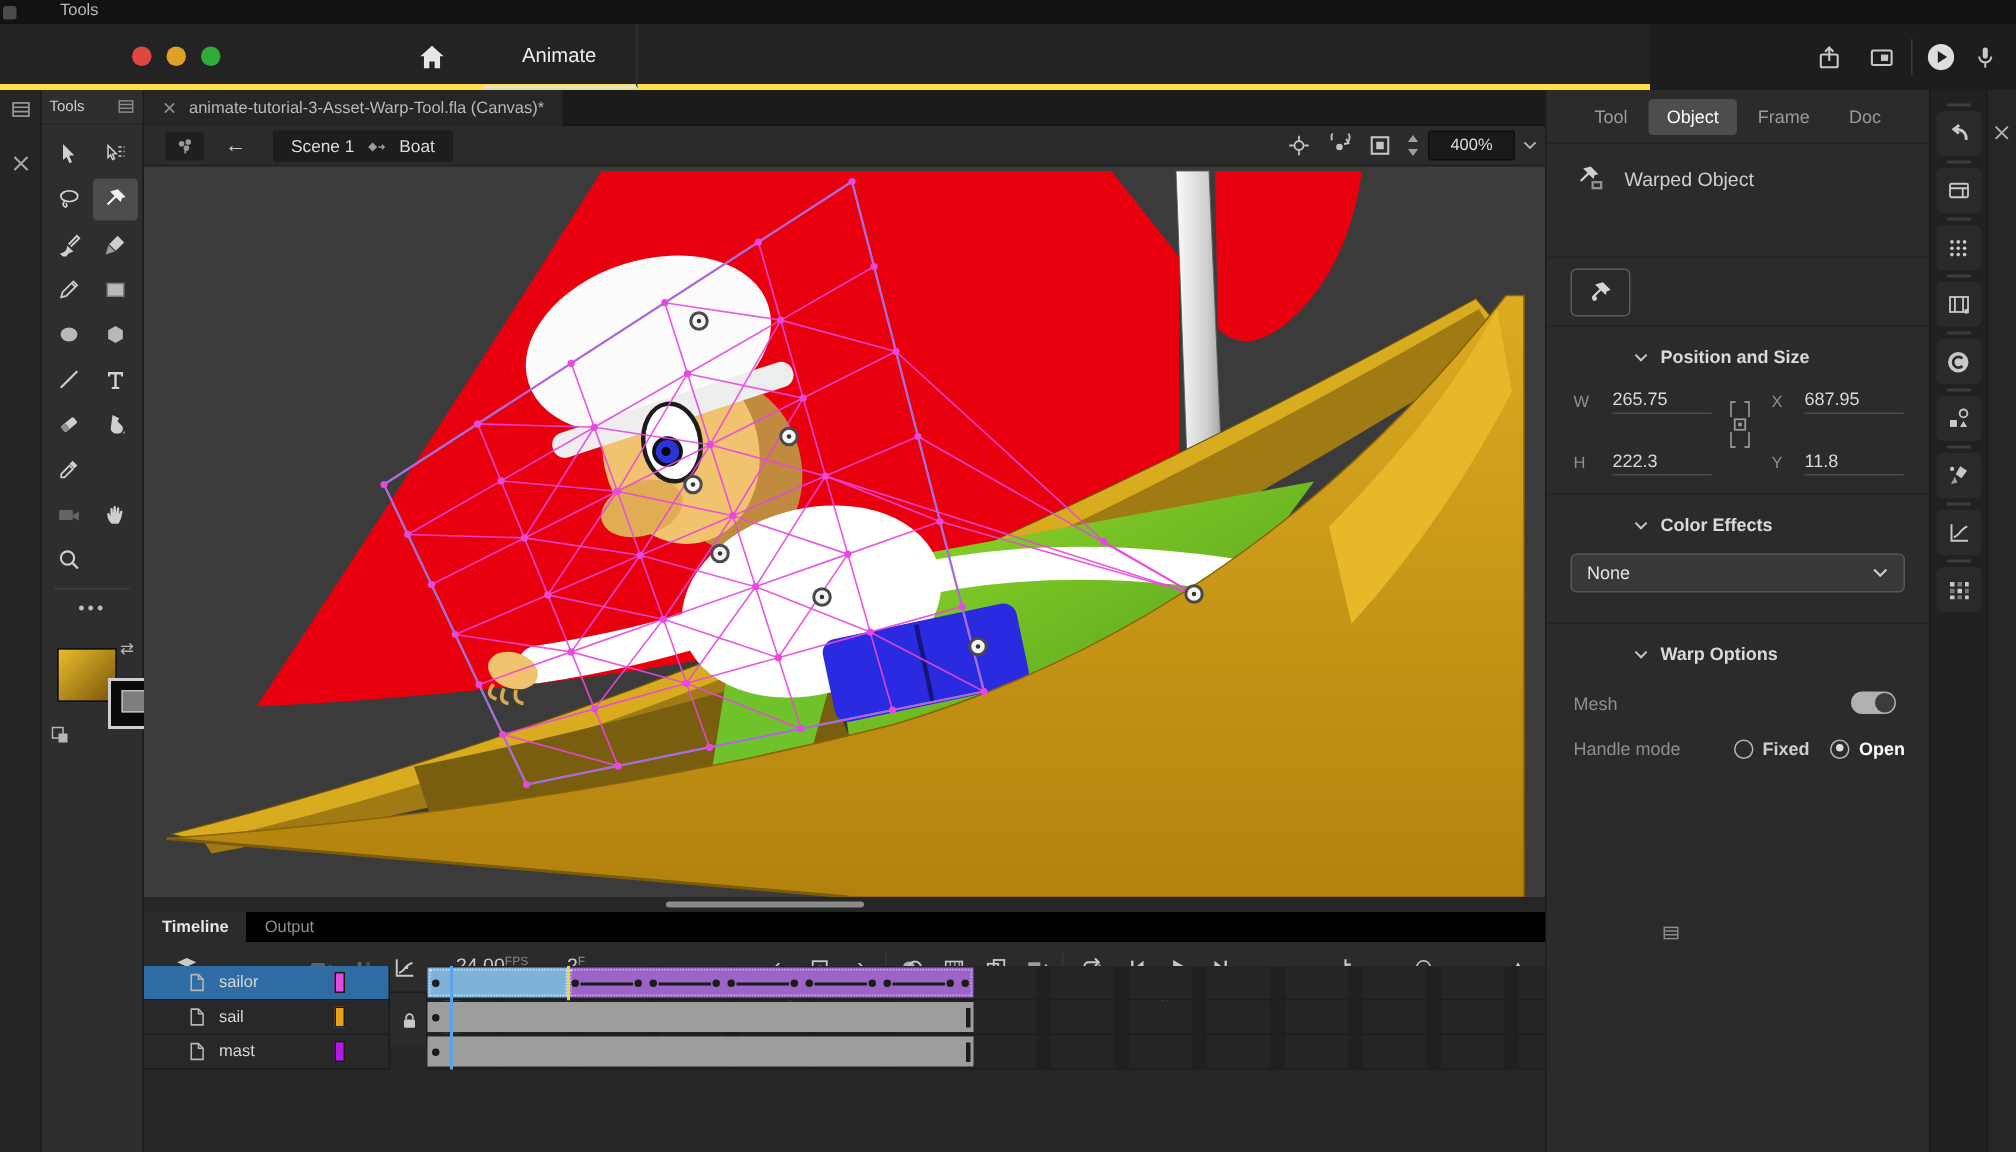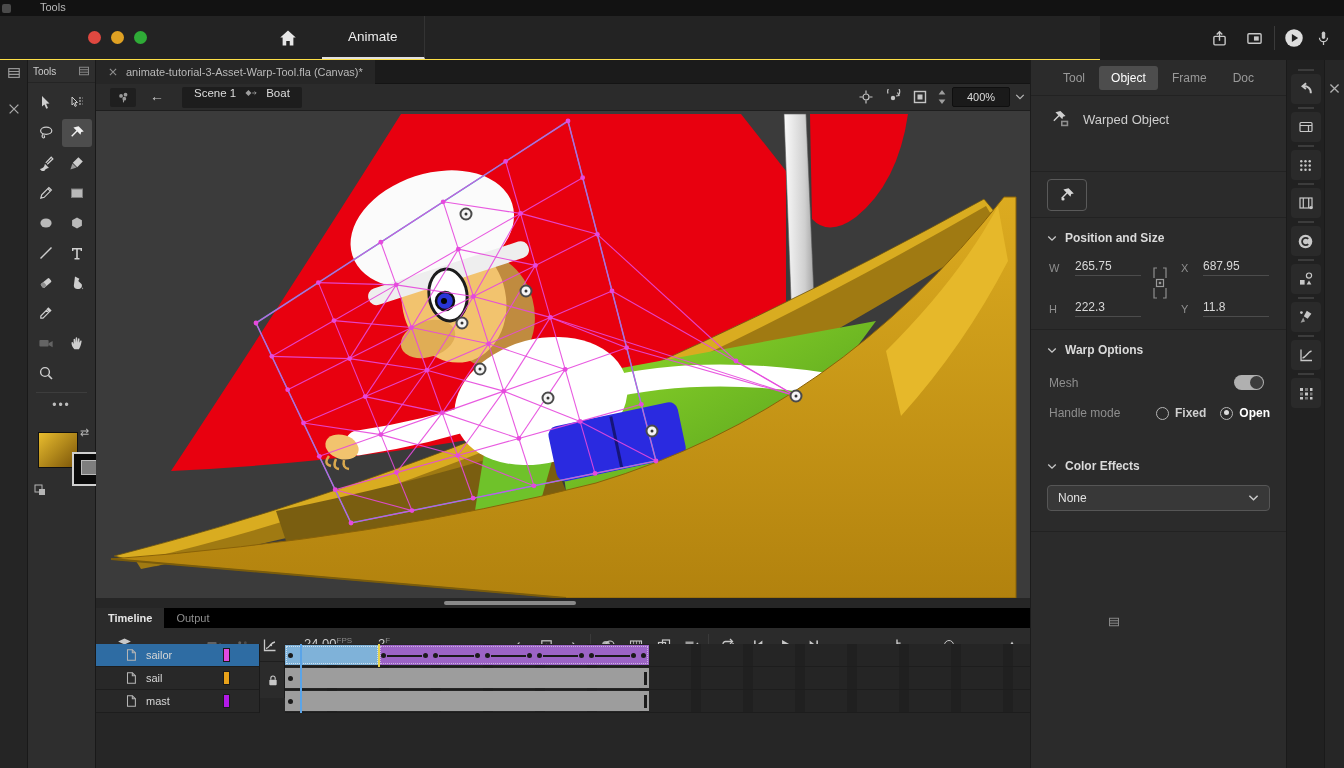--- a/index.html
+++ b/index.html
@@ -5,55 +5,55 @@
   * { margin:0; padding:0; box-sizing:border-box; }
   html,body { width:1344px; height:768px; overflow:hidden; background:#1d1d1d;
     font-family:"Liberation Sans", sans-serif; -webkit-font-smoothing:antialiased; }
   .abs { position:absolute; }
   svg { display:block; }
   
   #osbar { position:absolute; left:0; top:0; width:1344px; height:16px; background:#121212; color:#b9b9b9; font-size:11px; }
   #osbar .appdot { position:absolute; left:2px; top:4px; width:9px; height:9px; background:#4a4a4a; border-radius:2px; }
   #osbar .menu { position:absolute; left:40px; top:1px; }
   
-  #titlebar { position:absolute; left:0; top:16px; width:1100px; height:44px; background:#232323; border-bottom:1px solid #fde047;text-decoration:underline; }
+  #titlebar { position:absolute; left:0; top:16px; width:1100px; height:44px; background:#232323; border-bottom:4px solid #fde047;text-decoration:underline; }
   .tl { position:absolute; top:15px; width:13px; height:13px; border-radius:50%; }
   #home { position:absolute; left:278px; top:12px; width:20px; height:20px; }
   #app-tab { position:absolute; left:322px; top:0; height:43px; padding:0 26px; display:flex; align-items:center;
     color:#ececec; font-size:13.5px; border-right:1px solid #333; border-bottom:2px solid #e0e0e0; }
   .tb-ico { position:absolute; top:11px; width:22px; height:22px; display:flex; align-items:center; justify-content:center; }
   .tb-sep { position:absolute; top:10px; width:1px; height:24px; background:#3a3a3a; }
   
   #leftstrip { position:absolute; left:0; top:60px; width:28px; height:708px; background:#252525; border-right:1px solid #191919; }
   #toolspanel { position:absolute; left:28px; top:60px; width:68px; height:708px; background:#2e2e2e; border-right:1px solid #191919; }
   #tools-header { height:23px; display:flex; align-items:center; justify-content:space-between; padding:0 5px; background:#2e2e2e; border-bottom:1px solid #242424; color:#cccccc; font-size:10px; }
   .toolgrid { display:grid; grid-template-columns:31px 31px; justify-content:center; row-gap:2px; padding-top:6px; }
   .tool { width:30px; height:28px; display:flex; align-items:center; justify-content:center; border-radius:3px; }
   .tool.active { background:#4d4d4d; }
   .tooldiv { height:1px; background:#3d3d3d; margin:5px 8px; }
   #swatches { position:relative; height:90px; margin-top:6px; }
   
   #doctabbar { position:absolute; left:96px; top:60px; width:934px; height:24px; background:#1b1b1b; border-bottom:1px solid #141414; }
   #doctab { position:absolute; left:0; top:0; height:24px; display:flex; align-items:center; gap:8px; padding:0 12px; background:#262626; color:#b9b9b9; font-size:11px; }
   #stagebar { position:absolute; left:96px; top:84px; width:934px; height:27px; background:#2b2b2b; border-bottom:1px solid #1e1e1e; }
-  #crumbchip { position:absolute; left:86px; top:3px; height:21px; background:#1d1d1d; border-radius:2px; display:flex; gap:8px; padding:0 12px; color:#dcdcdc; font-size:11.5px; }
+  #crumbchip { position:absolute; left:86px; top:3px; height:21px; background:#1d1d1d; border-radius:2px; display:flex; align-items:center; gap:8px; padding:0 12px; color:#dcdcdc; font-size:11.5px; }
   #zoombox { position:absolute; left:856px; top:3px; width:58px; height:20px; background:#1a1a1a; border:1px solid #0f0f0f; border-radius:2px; color:#dcdcdc; font-size:11px; display:flex; align-items:center; justify-content:center; }
   #stage { position:absolute; left:96px; top:111px; width:934px; height:487px; background:#3b3b3b; overflow:hidden; }
   #stage-scroll { position:absolute; left:96px; top:598px; width:934px; height:10px; background:#262626; }
   #stage-scroll .thumb { position:absolute; left:348px; top:3px; width:132px; height:4px; border-radius:2px; background:#8a8a8a; }
   
   #rightpanel { position:absolute; left:1030px; top:60px; width:256px; height:708px; background:#2b2b2b; border-left:1px solid #1c1c1c; font-size:12px; }
   #rp-tabs { height:26px; display:flex; align-items:center; gap:22px; padding:0 14px; border-bottom:1px solid #222; }
   #rp-tabs .t { font-size:11.5px; color:#8d8d8d; }
   #rp-tabs .t.active { color:#ededed; }
   #rp-subtabs { height:36px; display:flex; align-items:center; justify-content:space-between; padding:0 20px; border-bottom:1px solid #222; }
   #rp-subtabs .st { color:#9a9a9a; font-size:12px; padding:5px 12px; border-radius:3px; }
   #rp-subtabs .st.active { background:#4d4d4d; color:#ffffff; }
   .rp-section { border-bottom:1px solid #222; position:relative; }
-  .sec-head { display:flex; align-items:center; gap:8px; padding:13px 0 2px 16px; color:#dadada; font-weight:bold; font-size:12px; }
+  .sec-head { display:flex; align-items:center; gap:8px; padding:13px 0 2px 16px; color:#dadada; font-weight:bold; font-size:12px;margin-left:42px; }
   .fieldlbl { color:#8e8e8e; font-size:11px; }
   .fieldval { color:#d8d8d8; font-size:12px; border-bottom:1px solid #4c4c4c; width:66px; padding-bottom:2px; }
   .dd { margin:10px 16px 16px; height:26px; background:#383838; border:1px solid #565656; border-radius:4px; display:flex; align-items:center; justify-content:space-between; padding:0 10px; color:#e2e2e2; }
   .toggle { width:30px; height:15px; border-radius:8px; background:#b0b0b0; position:relative; }
   .toggle .knob { position:absolute; right:1px; top:1px; width:13px; height:13px; border-radius:50%; background:#3c3c3c; }
   .radio { width:13px; height:13px; border-radius:50%; border:1.5px solid #b5b5b5; position:relative; }
   .radio.sel::after { content:""; position:absolute; left:2.5px; top:2.5px; width:5px; height:5px; border-radius:50%; background:#dddddd; }
   
   #dockstrip { position:absolute; left:1286px; top:60px; width:38px; height:708px; background:#212121; border-left:1px solid #1a1a1a; }
   .dock { position:relative; width:30px; height:30px; margin:6px auto 8px; background:#2a2a2a; border-radius:4px; display:flex; align-items:center; justify-content:center; }
@@ -621,20 +621,34 @@
     <svg class="abs" style="left:120px;top:48px;" width="18" height="34" viewBox="0 0 18 34">
         <path d="M6 2h-3v10M6 32H3V22M12 2h3v10M12 32h3V22" stroke="#8e8e8e" fill="none" stroke-width="1.2"></path>
         <rect x="5.5" y="13.5" width="7" height="7" fill="#2b2b2b" stroke="#9a9a9a" stroke-width="1.2"></rect>
         <rect x="7.8" y="15.8" width="2.4" height="2.4" fill="#9a9a9a"></rect>
       </svg>
     <span class="fieldlbl abs" style="left:18px;top:85px;">H</span>
     <div class="fieldval abs" style="left:44px;top:82px;">222.3</div>
     <span class="fieldlbl abs" style="left:150px;top:85px;">Y</span>
     <div class="fieldval abs" style="left:172px;top:82px;">11.8</div>
   </div>
+  <div class="rp-section" style="height:86px;">
+    <div class="sec-head">
+      <svg width="10" height="7" viewBox="0 0 12 8">
+          <path d="M1.5 1.5L6 6l4.5-4.5" fill="none" stroke="#c8c8c8" stroke-width="1.6"></path>
+        </svg>
+      <span>Color Effects</span>
+    </div>
+    <div class="dd">
+      <span>None</span>
+      <svg width="11" height="8" viewBox="0 0 12 8">
+          <path d="M1.5 1.5L6 6l4.5-4.5" fill="none" stroke="#cccccc" stroke-width="1.6"></path>
+        </svg>
+    </div>
+  </div>
   <div class="rp-section" style="height:116px;border-bottom:none;">
     <div class="sec-head">
       <svg width="10" height="7" viewBox="0 0 12 8">
           <path d="M1.5 1.5L6 6l4.5-4.5" fill="none" stroke="#c8c8c8" stroke-width="1.6"></path>
         </svg>
       <span>Warp Options</span>
     </div>
     <div style="display:flex;align-items:center;justify-content:space-between;padding:16px 22px 0 18px;">
       <span class="fieldlbl" style="font-size:12px;">Mesh</span>
       <div class="toggle">
@@ -642,34 +656,20 @@
         </div>
     </div>
     <div style="display:flex;align-items:center;justify-content:space-between;padding:16px 16px 0 18px;">
       <span class="fieldlbl" style="font-size:12px;">Handle mode</span>
       <div style="display:flex;align-items:center;gap:6px;">
         <div class="radio"></div>
         <span style="color:#cfcfcf;font-size:12px;font-weight:bold;">Fixed</span>
         <div class="radio sel" style="margin-left:8px;"></div>
         <span style="color:#ffffff;font-size:12px;font-weight:bold;">Open</span>
       </div>
-    </div>
-  </div>
-  <div class="rp-section" style="height:86px;">
-    <div class="sec-head">
-      <svg width="10" height="7" viewBox="0 0 12 8">
-          <path d="M1.5 1.5L6 6l4.5-4.5" fill="none" stroke="#c8c8c8" stroke-width="1.6"></path>
-        </svg>
-      <span>Color Effects</span>
-    </div>
-    <div class="dd">
-      <span>None</span>
-      <svg width="11" height="8" viewBox="0 0 12 8">
-          <path d="M1.5 1.5L6 6l4.5-4.5" fill="none" stroke="#cccccc" stroke-width="1.6"></path>
-        </svg>
     </div>
   </div>
 </div>
 
 <div id="dockstrip">
   <div class="dock" style="margin-top:14px;">
       <svg width="17" height="17" viewBox="0 0 16 16" fill="none" stroke="#c8c8c8" stroke-width="1.8">
         <path d="M13 11.5c.3-4.5-3-7-7.5-6.7"></path>
         <path d="M8.6 2.2L5.2 4.9l3.2 2.6"></path>
       </svg>

